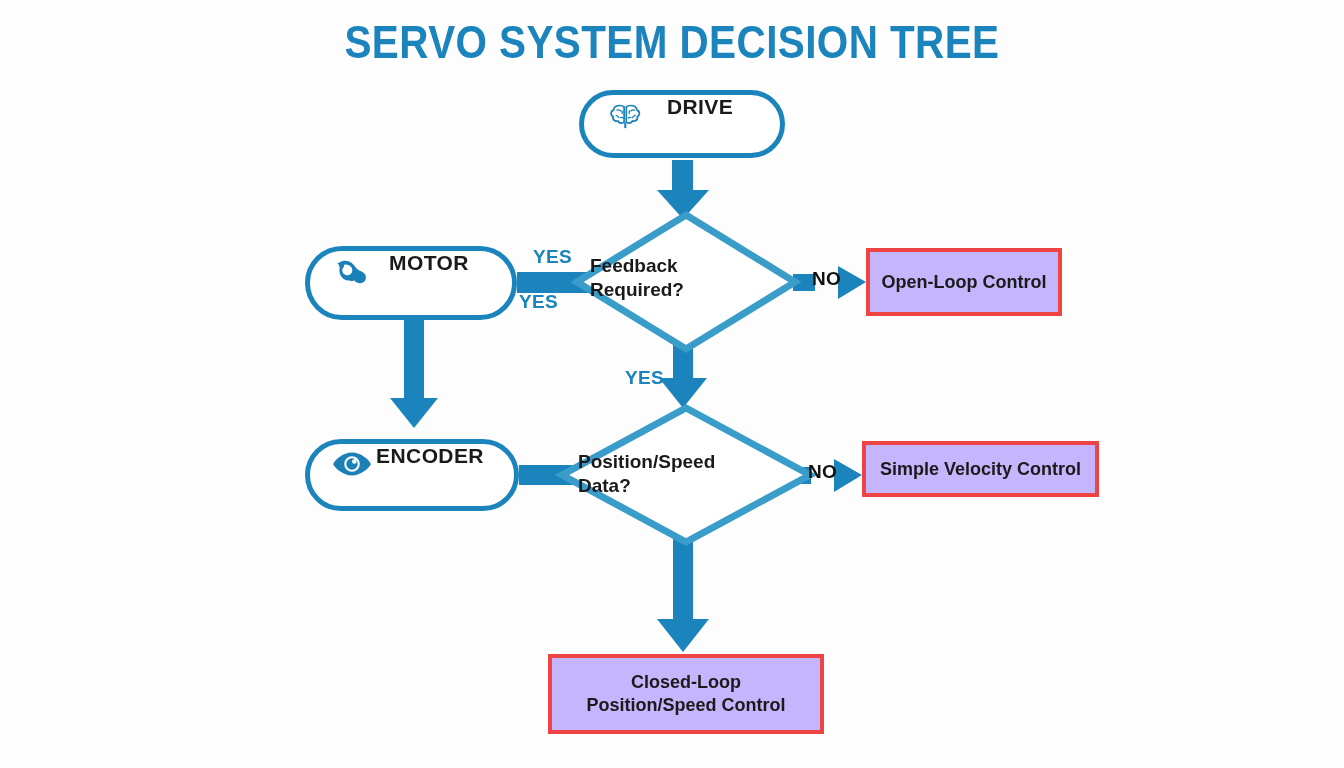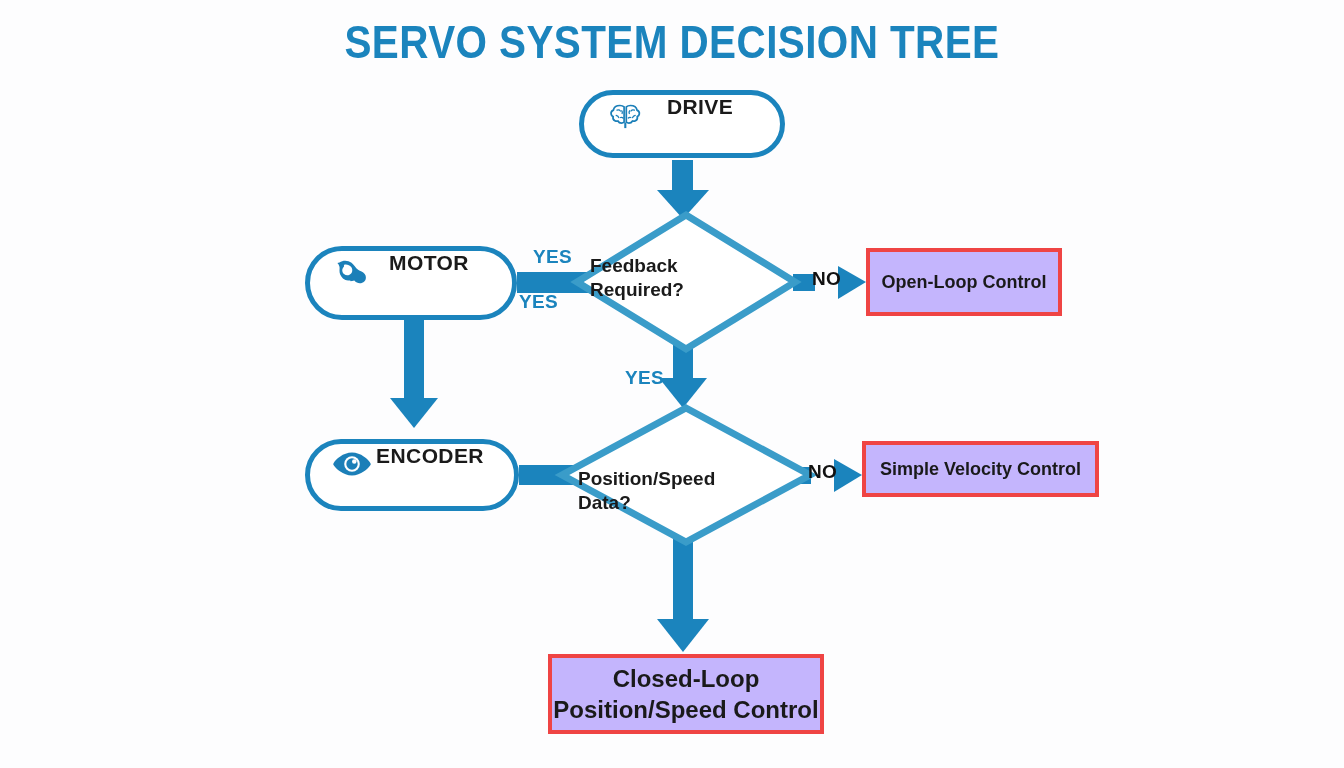--- a/index.html
+++ b/index.html
@@ -78,39 +78,39 @@
   
   .diamond-text {
     position: absolute;
     font-weight: bold;
     font-size: 19px;
     line-height: 1.26;
     color: #1a1a1a;
     white-space: pre-line;
   }
   #dtext-1 { left: 590px; top: 254px; width: 196px; }
-  #dtext-2 { left: 578px; top: 450px; width: 222px; margin-top: 17px; }
+  #dtext-2 { left: 578px; top: 450px; width: 222px; }
 
   
   .rbox {
     position: absolute;
     box-sizing: border-box;
     border: 4px solid #ef4444;
     background: #c4b5fd;
     display: flex;
     align-items: center;
     justify-content: center;
     text-align: center;
     font-weight: bold;
     color: #1a1a1a;
     white-space: pre-line;
   }
   #box-open   { left: 866px; top: 248px; width: 196px; height: 68px; font-size: 18px; }
   #box-simple { left: 862px; top: 441px; width: 237px; height: 56px; font-size: 18px; }
-  #box-closed { left: 548px; top: 654px; width: 276px; height: 80px; font-size: 24px; line-height: 1.3; }
+  #box-closed { left: 548px; top: 654px; width: 276px; height: 80px; font-size: 18px; line-height: 1.3; }
 
   
   .elabel {
     position: absolute;
     font-weight: bold;
     font-size: 19px;
     letter-spacing: 0.3px;
     white-space: nowrap;
   }
   .elabel.yes { color: #1b84bd; }

